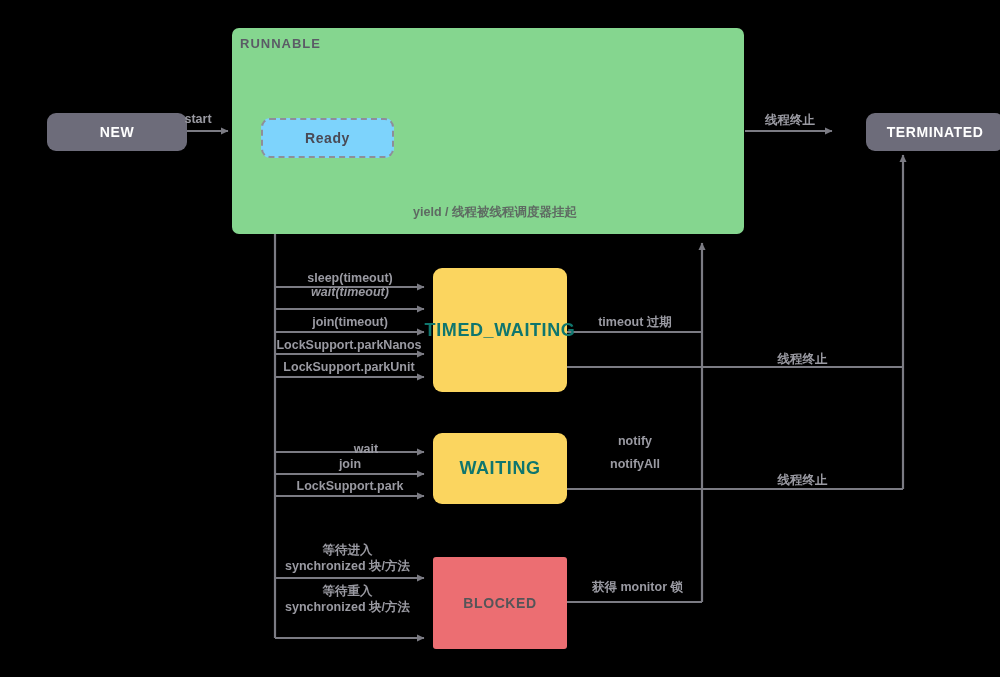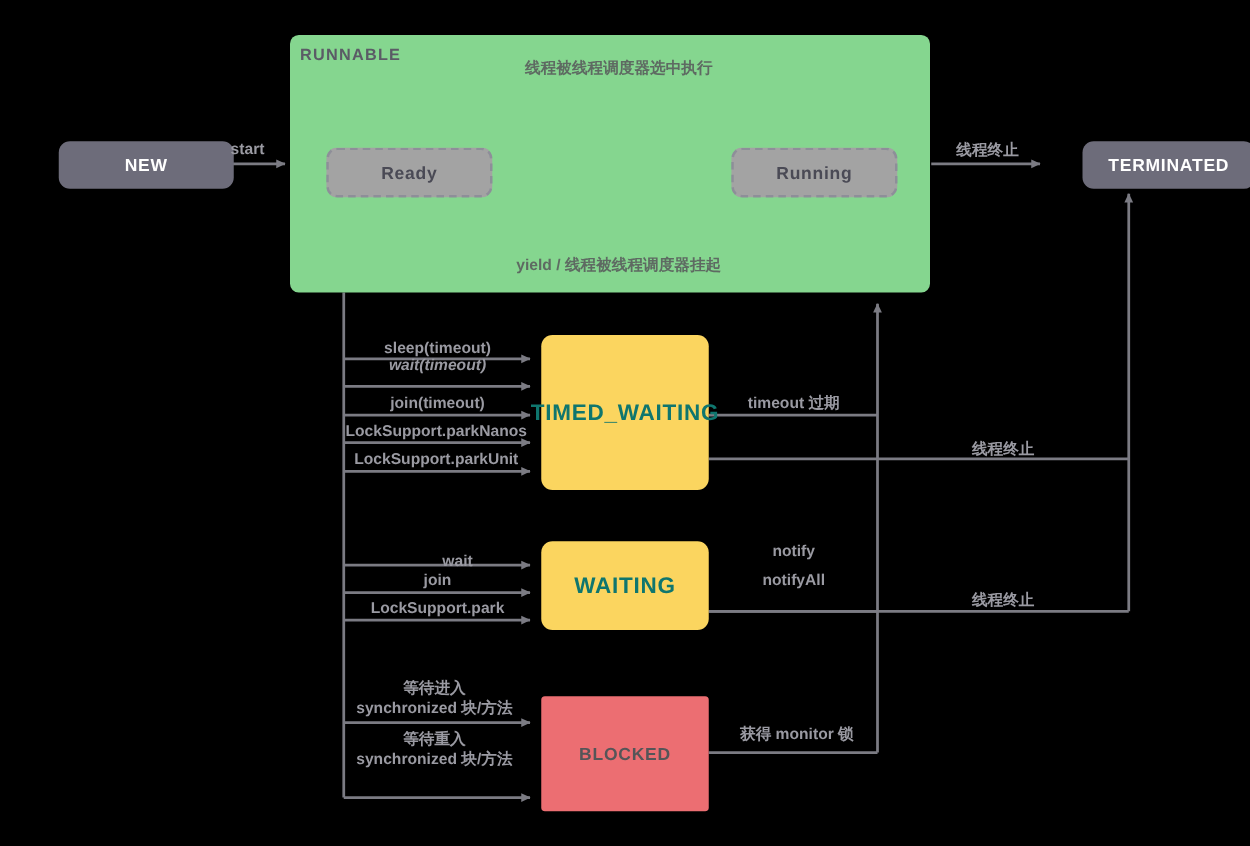--- a/index.html
+++ b/index.html
@@ -8,21 +8,21 @@
   #stage{position:relative;width:1000px;height:677px;background:#000;}
   svg#wires{position:absolute;left:0;top:0;width:1000px;height:677px;}
 
   .node{position:absolute;box-sizing:border-box;display:flex;
         align-items:center;justify-content:center;
         font-weight:bold;letter-spacing:.6px;}
 
   .node-new,.node-term{background:#6d6c7a;color:#ffffff;border-radius:9px;
         font-size:14px;}
   .node-runnable{background:#85d68f;border-radius:7px;}
-  .node-sub{background:#a3a3a3;color:#4a4a55;border:2px dashed #8e8e99;
+  .node-sub{background:#7dd3fc;color:#4a4a55;border:2px dashed #8e8e99;
         border-radius:9px;font-size:14px;}
   .node-timed,.node-waiting{background:#fbd55f;color:#0f766e;border-radius:9px;
         font-size:18px;}
   .node-blocked{background:#ec6e72;color:#555558;border-radius:3px;font-size:14px;}
 
   .grp-title{position:absolute;font-size:13px;font-weight:bold;color:#5b5b66;
         letter-spacing:1px;}
   .edge-label{position:absolute;font-size:12.5px;color:#9a9aa2;font-weight:bold;
         white-space:nowrap;text-align:center;}
   .two-line{line-height:1.25;}
@@ -71,25 +71,23 @@
 
       <path d="M903,367 L567,367"></path>
       <path d="M903,489 L567,489"></path>
       <path d="M903,489 L903,155" marker-end="url(#ah)"></path>
     </g>
   </svg>
 
   <div class="node node-runnable" style="left:232px;top:28px;width:512px;height:206px;"></div>
   <div class="grp-title" style="left:240px;top:36px;">RUNNABLE</div>
 
-  <div class="edge-label" style="left:390px;top:46px;width:210px;color:#5e6a62;">线程被线程调度器选中执行</div>
   <div class="edge-label" style="left:380px;top:204px;width:230px;color:#5e6a62;">yield / 线程被线程调度器挂起</div>
 
   <div class="node node-sub" style="left:261px;top:118px;width:133px;height:40px;">Ready</div>
-  <div class="node node-sub" style="left:585px;top:118px;width:133px;height:40px;">Running</div>
 
   <div class="node node-new" style="left:28px;top:113px;width:140px;height:38px;margin-left:19px;">NEW</div>
   <div class="node node-term" style="left:834px;top:113px;width:138px;height:38px;margin-left:32px;">TERMINATED</div>
 
   <div class="edge-label" style="left:168px;top:112px;width:60px;">start</div>
   <div class="edge-label" style="left:747px;top:112px;width:86px;">线程终止</div>
 
   <div class="node node-timed" style="left:433px;top:268px;width:134px;height:124px;">TIMED_WAITING</div>
   <div class="node node-waiting" style="left:433px;top:433px;width:134px;height:71px;">WAITING</div>
   <div class="node node-blocked" style="left:433px;top:557px;width:134px;height:92px;">BLOCKED</div>

